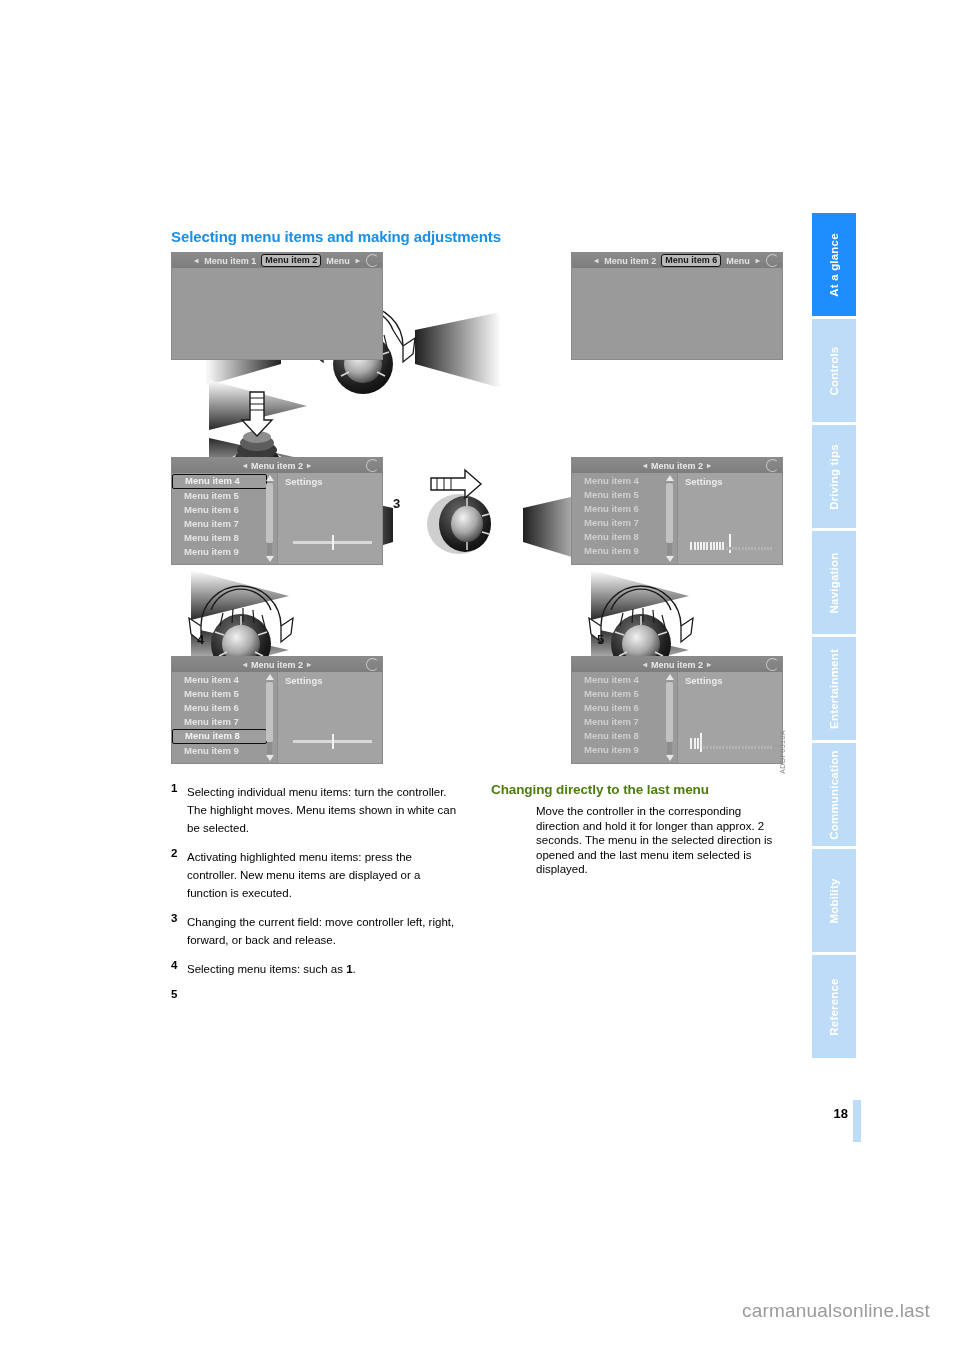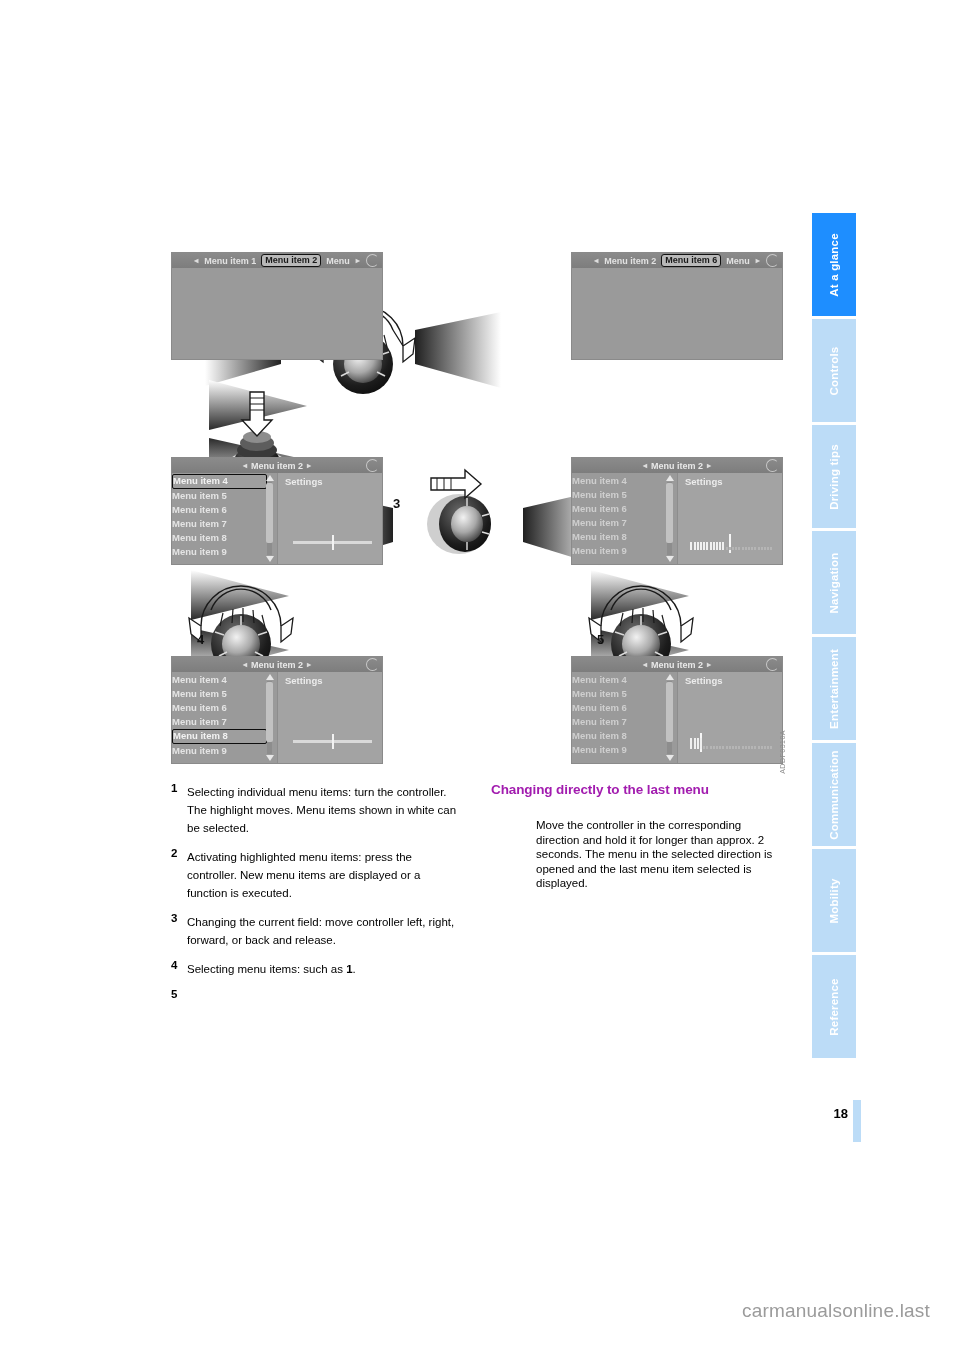--- a/index.html
+++ b/index.html
@@ -77,21 +77,21 @@
     border:1.6px solid #c9c9c9; border-radius:50%;
     border-right-color:transparent;
   }
   .screen .body { position:absolute; left:0; top:15px; right:0; bottom:0; }
 
   .menu-list { position:absolute; left:0; top:0; width:50%; bottom:0; padding-top:1px; }
   .menu-list .mi {
     height:14px; line-height:14px;
     font-size:9.5px; font-weight:bold;
     color:#e4e4e4;
-    padding-left:0;
+    padding-left:12px;
     white-space:nowrap;
   }
   .menu-list .mi.sel {
     border:1.5px solid #0d0d0d; border-radius:2px;
     background:#9e9e9e; color:#f2f2f2;
     height:15px; line-height:12px;
     margin-right:10px;
   }
   .menu-list .mi.dim { color:#cfcfcf; }
 
@@ -148,22 +148,22 @@
   .step .n {
     position:absolute; left:0; top:0;
     font-size:11.5px; font-weight:bold; color:#000;
   }
   .step .t {
     font-size:11.5px; line-height:14.6px; color:#000;
   }
   .step .t b { font-weight:bold; }
 
   .sub-head {
-    font-size:13.5px; font-weight:bold; color:#a21caf;
-    margin:0 0 21px 0; letter-spacing:-0.1px;
+    font-size:13.5px; font-weight:bold; color:#4d7c0f;
+    margin:0 0 7px 0; letter-spacing:-0.1px;
   }
   .para { font-size:11.5px; line-height:14.6px; color:#000;margin-left:45px; }
 
   
   #pageno {
     position:absolute; right:112px; top:1106px;
     font-size:13px; font-weight:bold; color:#000;
   }
   #footmark {
     position:absolute; right:99px; top:1100px; width:8px; height:42px;
@@ -177,20 +177,21 @@
     position:absolute; left:0; right:30px; top:1300px;
     text-align:right; font-size:19px; color:#9b9b9b;
     letter-spacing:0.2px;
   }
 </style>
 </head>
 <body>
 
 <div id="page">
 
+  <div id="section-title">Selecting menu items and making adjustments</div>
 
   <div id="figure">
 
     <svg width="612" height="512" style="position:absolute;left:0;top:0;">
       <defs>
         <linearGradient id="wL" x1="0" y1="0" x2="1" y2="0">
           <stop offset="0" stop-color="#ffffff"></stop>
             <stop offset="1" stop-color="#202020"></stop>
         </linearGradient>
         <linearGradient id="wR" x1="0" y1="0" x2="1" y2="0">

